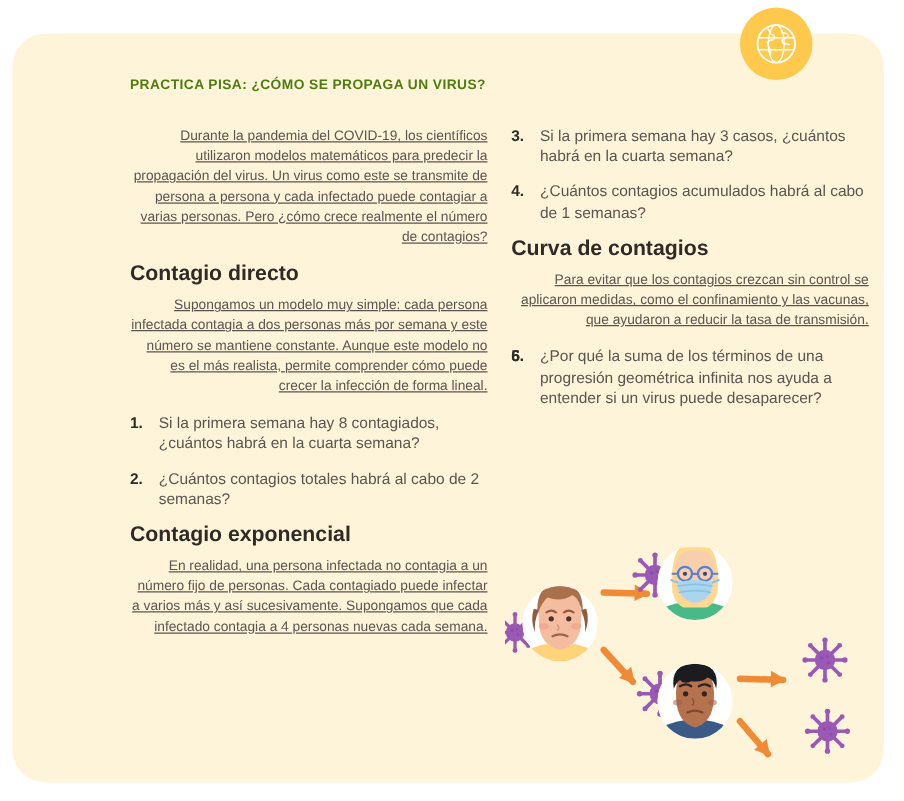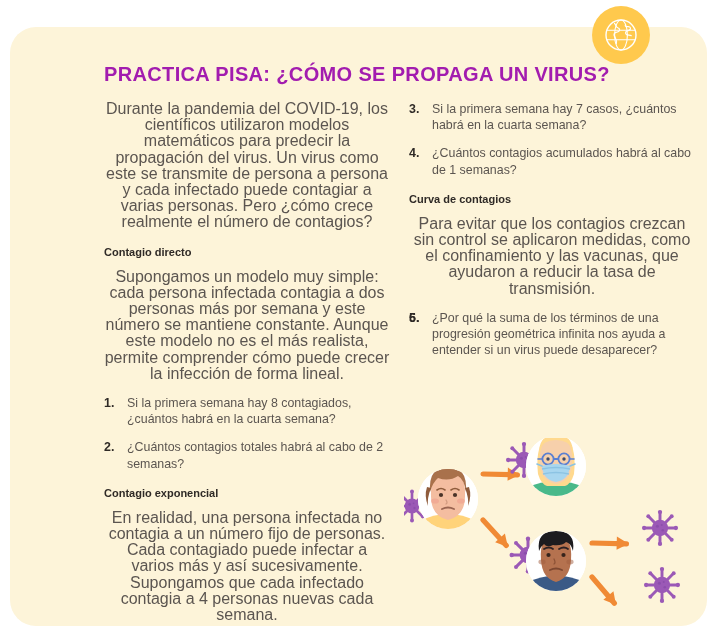--- a/index.html
+++ b/index.html
@@ -56,45 +56,46 @@
     top: 0;
     width: 723px;
     height: 641px;
   }
 
   #title {
     position: absolute;
     left: 104px;
     top: 62px;
     width: 560px;
-    font-size: 20px;
+    font-size: 11px;
     font-weight: bold;
     letter-spacing: 0.35px;
-    color: #a21caf;
+    color: #4d7c0f;
     line-height: 1.25;
   }
 
   .column {
     position: absolute;
     top: 101px;
     width: 286px;
   }
   #col-left  { left: 104px; }
   #col-right { left: 409px; }
 
   .para {
-    font-size: 16px;
+    font-size: 11px;
     line-height: 16.2px;
     color: #5b5550;
     margin: 0 0 13px 0;
-    text-align: center;
+    text-align: right;
+    text-decoration: underline;
   }
 
   .subhead {
-    font-size: 11px;
+    font-size: 17px;
     line-height: 16px;
     font-weight: bold;
     color: #2f2a26;
     margin: 0 0 9px 0;
   }
 
   ol.qlist {
     list-style: none;
     margin: 0 0 13px 0;
     padding: 0;
@@ -171,21 +172,21 @@
       <h3 class="subhead">Contagio exponencial</h3>
 
       <p class="para">En realidad, una persona infectada no contagia a un número fijo de personas. Cada contagiado puede infectar a varios más y así sucesivamente. Supongamos que cada infectado contagia a 4 personas nuevas cada semana.</p>
     </div>
 
     <div class="column" id="col-right">
 
       <ol class="qlist">
         <li>
           <span class="num">3.</span>
-          <span>Si la primera semana hay 7 casos, ¿cuántos habrá en la cuarta semana?</span>
+          <span>Si la primera semana hay 3 casos, ¿cuántos habrá en la cuarta semana?</span>
         </li>
         <li>
           <span class="num">4.</span>
           <span>¿Cuántos contagios acumulados habrá al cabo de 1 semanas?</span>
         </li>
       </ol>
 
       <h3 class="subhead">Curva de contagios</h3>
 
       <p class="para">Para evitar que los contagios crezcan sin control se aplicaron medidas, como el confinamiento y las vacunas, que ayudaron a reducir la tasa de transmisión.</p>

